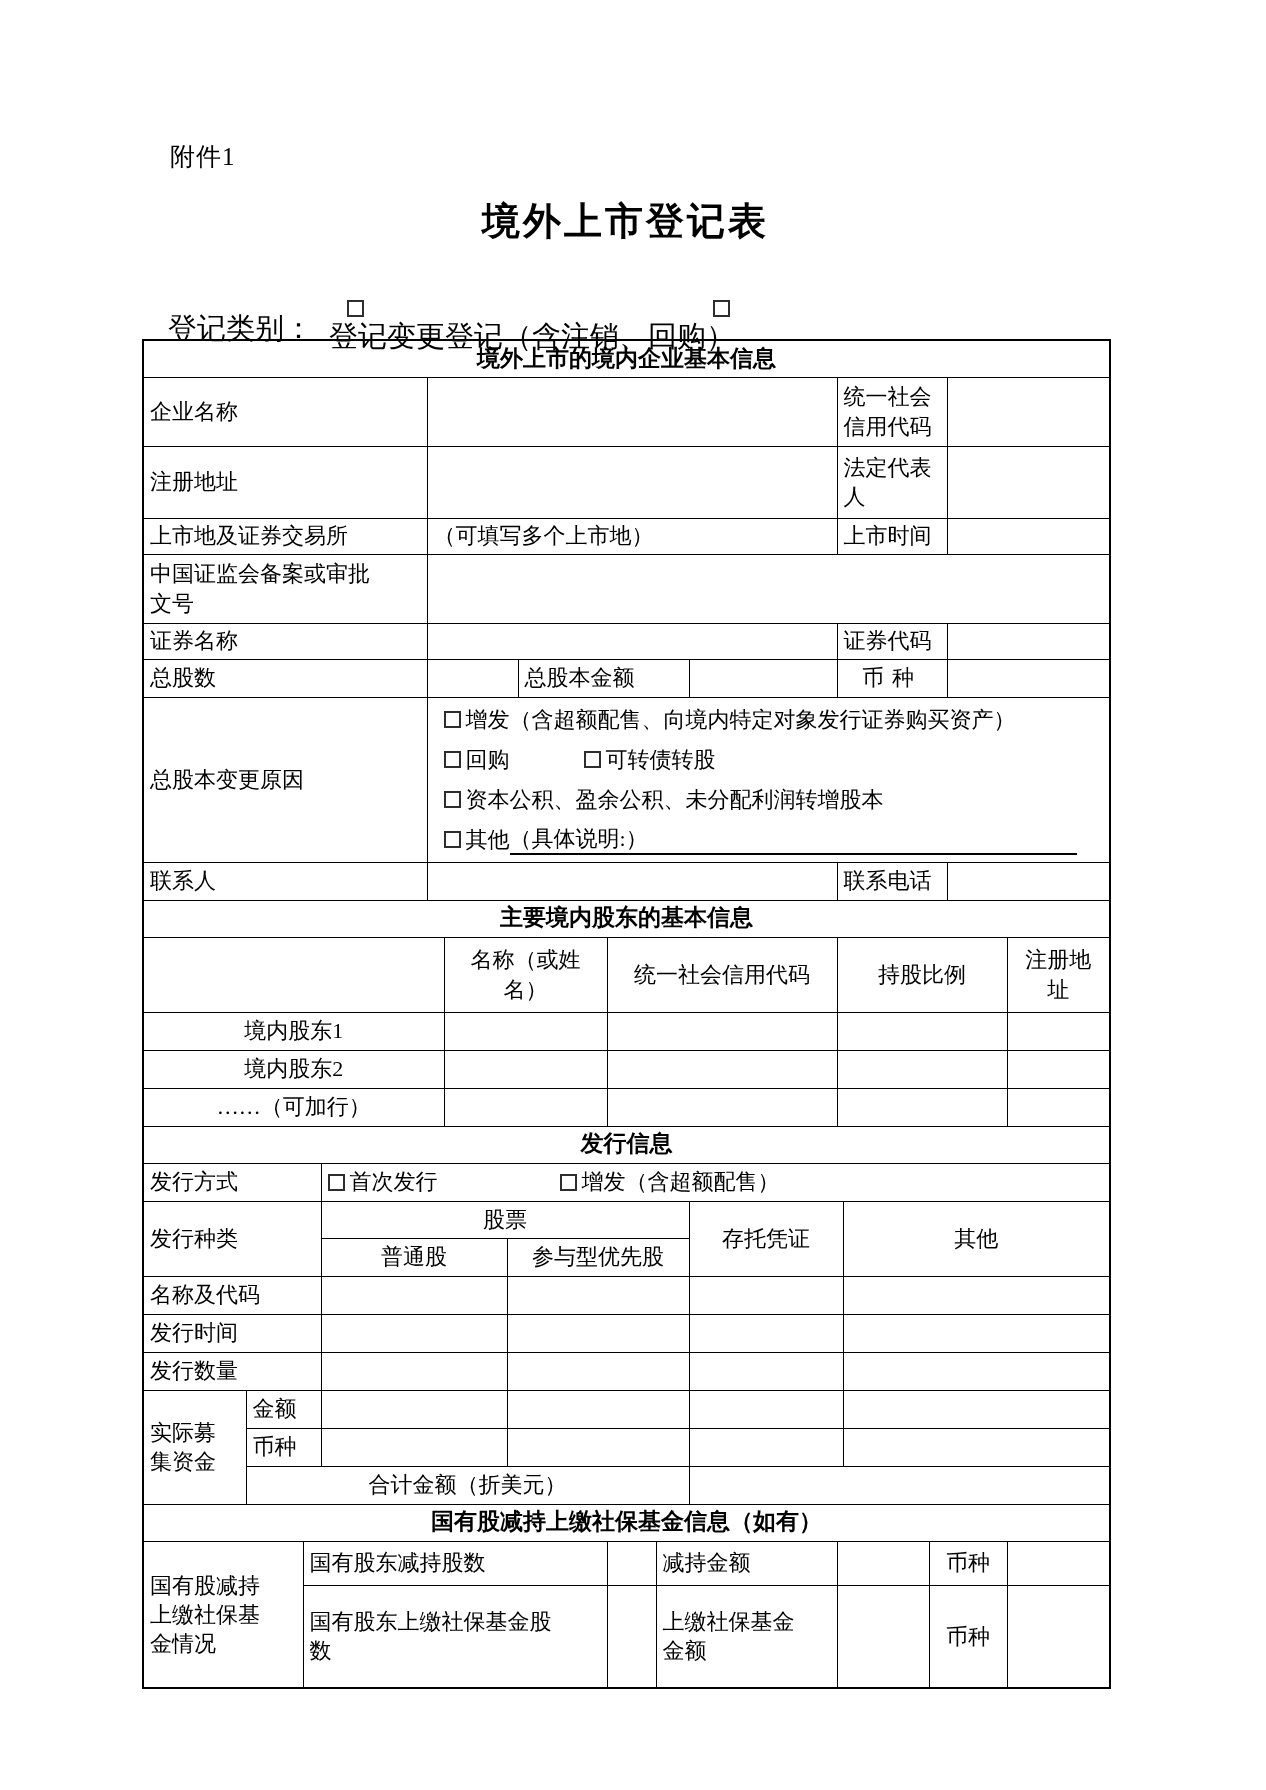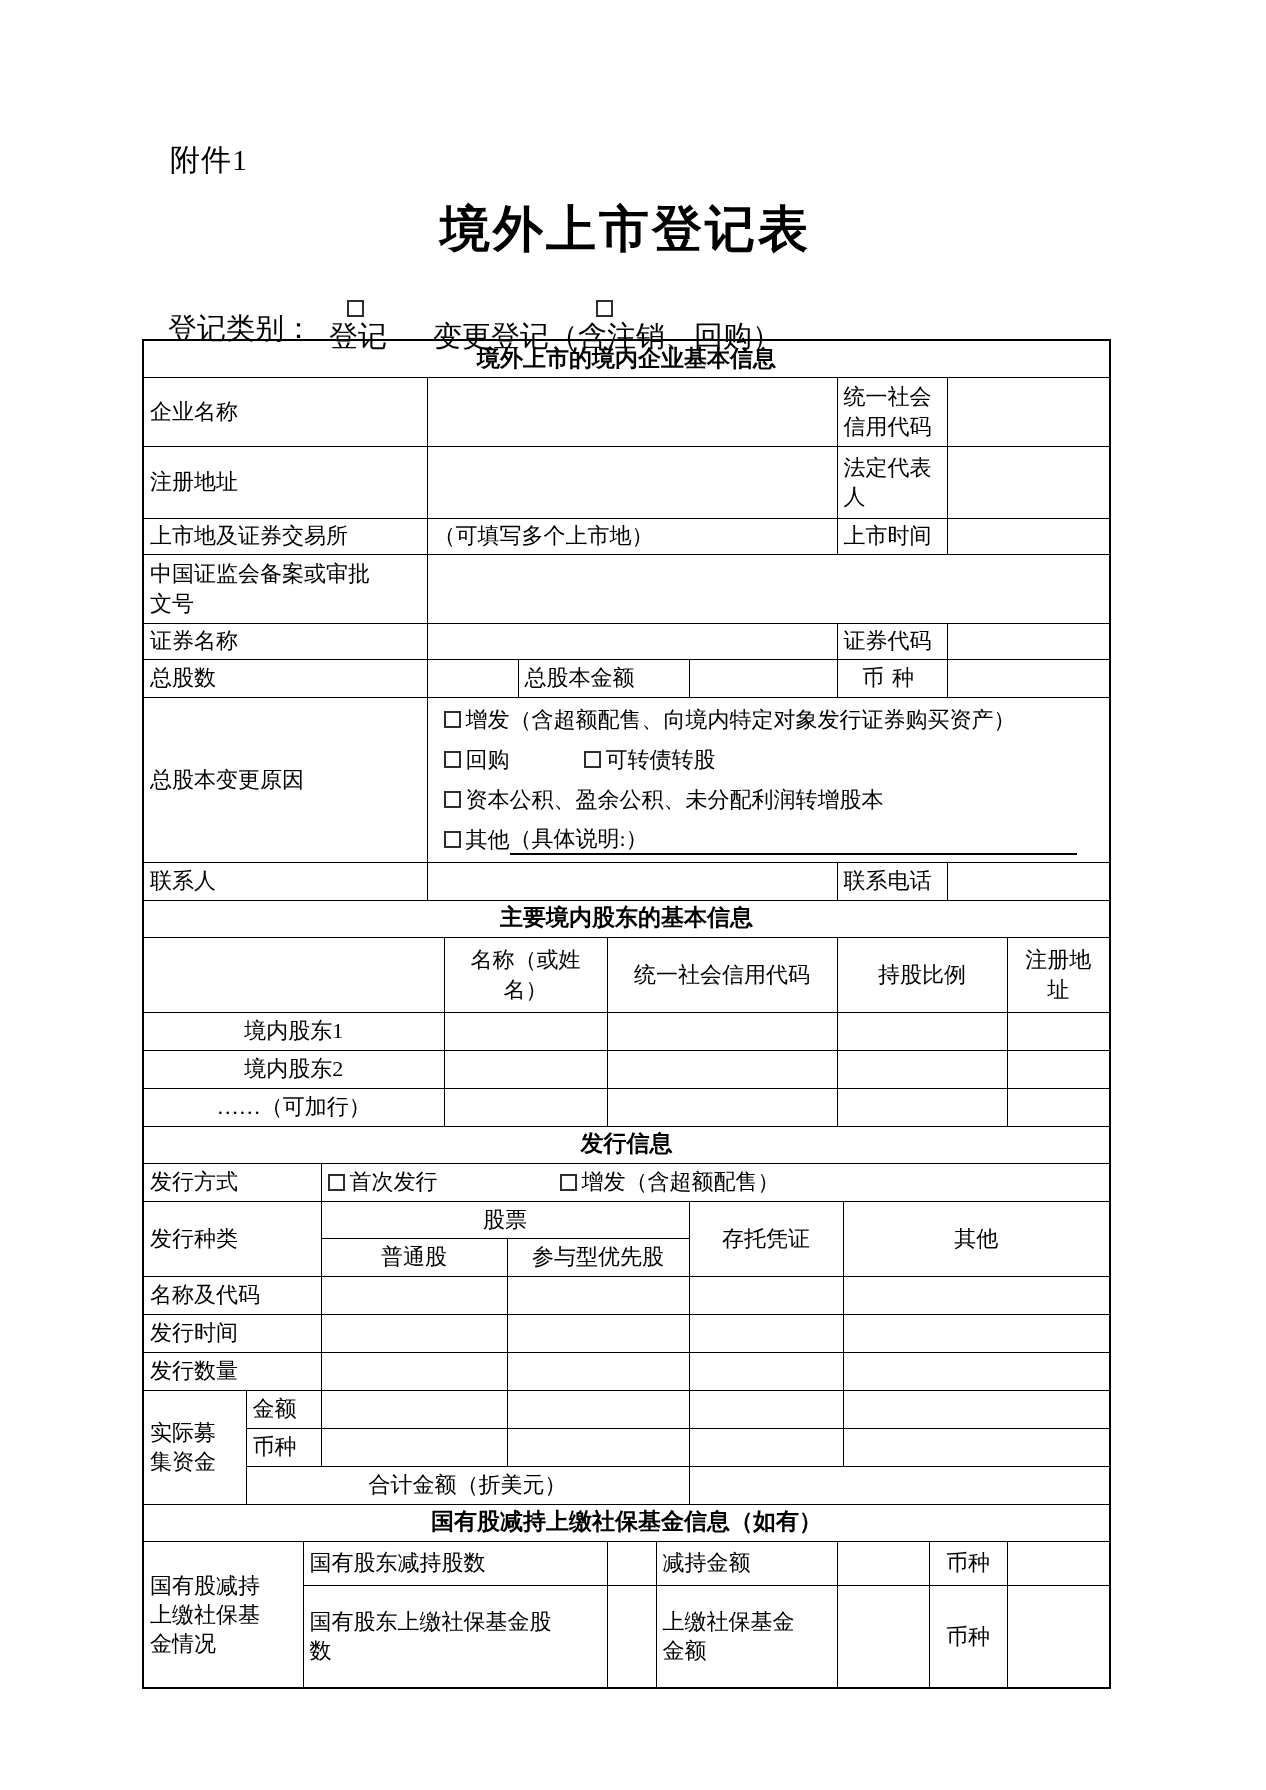--- a/index.html
+++ b/index.html
@@ -4,26 +4,26 @@
 <style>
   html,body{margin:0;padding:0;background:#e8e8e8;}
   .page{
     position:relative;
     width:1266px;height:1790px;
     background:#ffffff;
     margin:0 auto;
     font-family:"Liberation Serif","DejaVu Serif",serif;
     color:#000;
   }
-  .attach{position:absolute;left:170px;top:140px;font-size:30px;letter-spacing:1px;}
+  .attach{position:absolute;left:170px;top:140px;font-size:25px;letter-spacing:1px;}
   .title{position:absolute;left:142px;top:196px;width:967px;text-align:center;
-         font-size:50px;font-weight:bold;letter-spacing:3px;}
+         font-size:38px;font-weight:bold;letter-spacing:3px;}
   .regline{position:absolute;left:168px;top:300px;font-size:29px;display:flex;align-items:center;}
   .regline .opt1{margin-left:16px;}
-  .regline .opt2{margin-left:46px;}
+  .regline .opt2{align-items:flex-end;}
   .opt{display:inline-flex;align-items:center;flex-direction:column;}
   .cb{display:inline-block;width:13px;height:13px;border:2px solid #2e2e2e;
       margin-right:5px;flex:0 0 auto;background:#fff;}
   table.form{
     position:absolute;left:142px;top:339px;
     width:967px;border-collapse:collapse;table-layout:fixed;
     border:2px solid #000;
   }
   td{
     border:1px solid #000;

